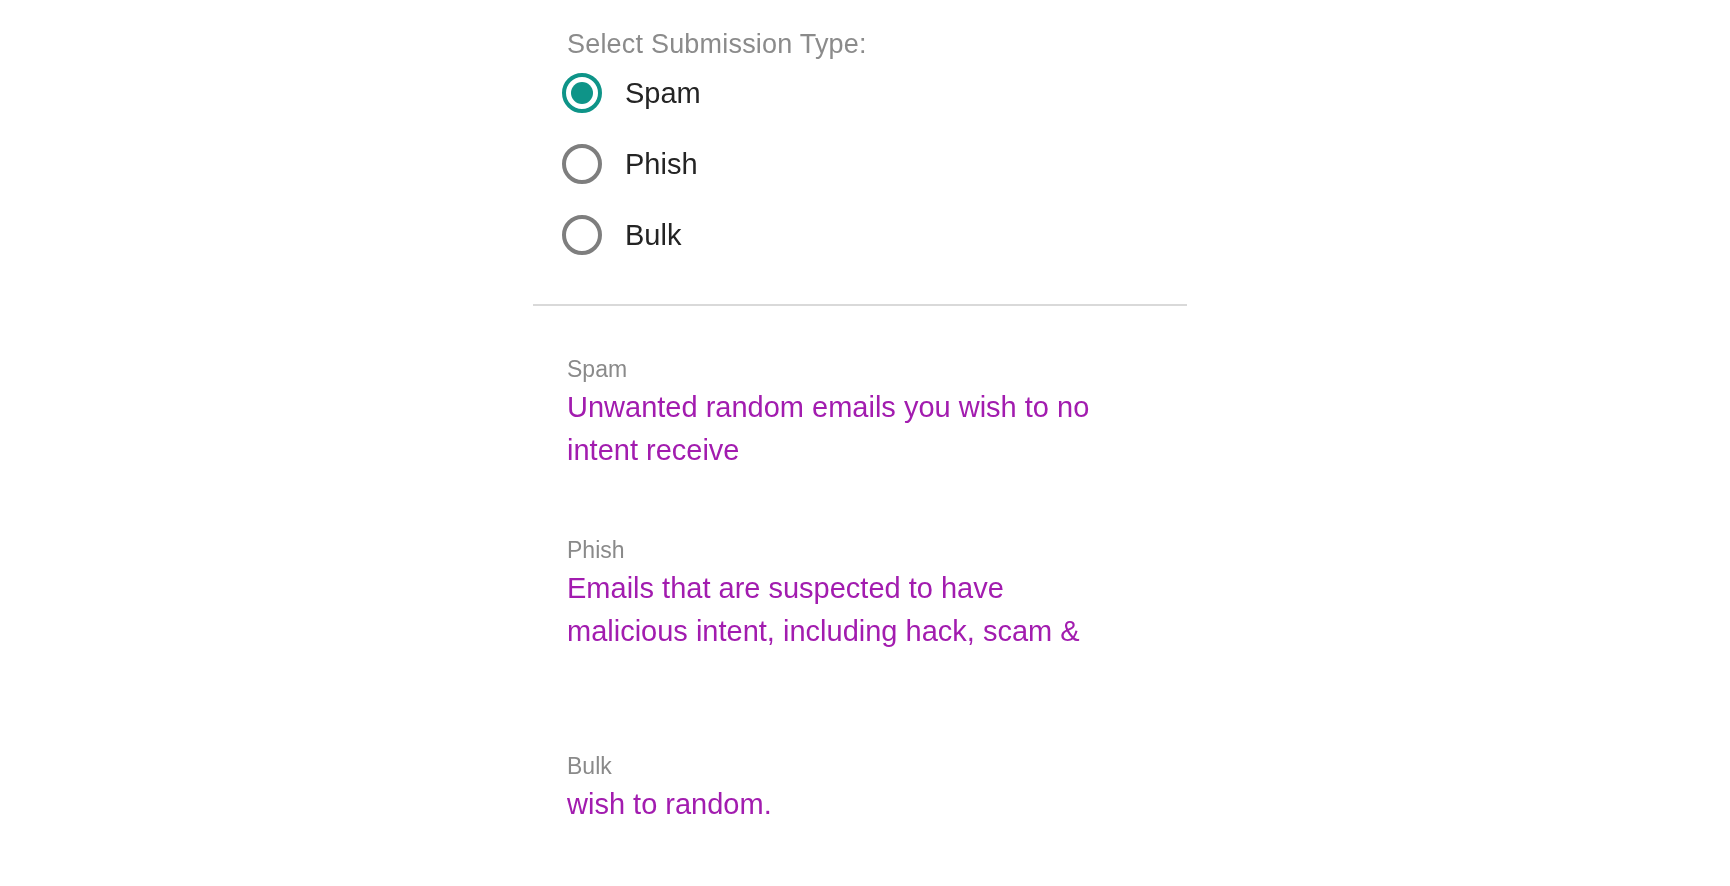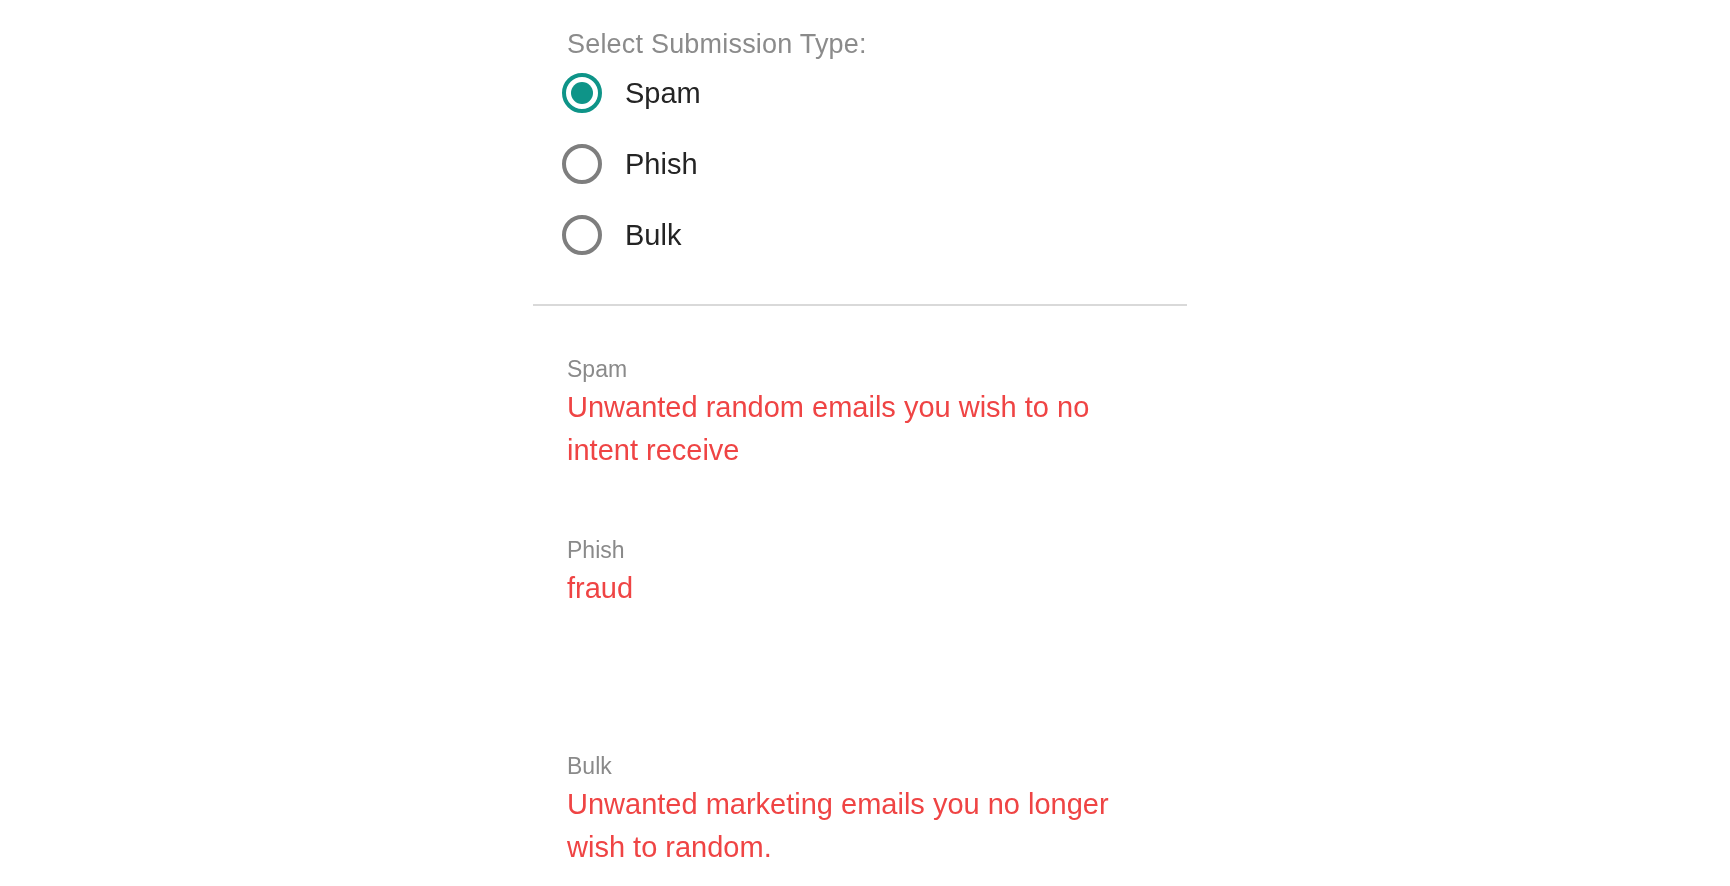--- a/index.html
+++ b/index.html
@@ -39,21 +39,21 @@
 
   .desc-section { position: absolute; left: 567px; width: 600px; }
   .desc-section.s-spam  { top: 354px; }
   .desc-section.s-phish { top: 535px; }
   .desc-section.s-bulk  { top: 751px; }
 
   .desc-title {
     font-size: 23px; line-height: 30px; color: #8a8a8a; margin-bottom: 2px;
   }
   .desc-line {
-    font-size: 29px; line-height: 43px; color: #ef4444;
+    font-size: 29px; line-height: 43px; color: #a21caf;
   }
 </style>
 </head>
 <body>
 
 <div class="page">
 
   <div class="form-label">Select Submission Type:</div>
 
   <div class="radio-group">
@@ -78,22 +78,22 @@
   <div class="divider"></div>
 
   <div class="desc-section s-spam">
     <div class="desc-title">Spam</div>
     <div class="desc-line">Unwanted random emails you wish to no</div>
     <div class="desc-line">intent receive</div>
   </div>
 
   <div class="desc-section s-phish">
     <div class="desc-title">Phish</div>
-    <div class="desc-line">fraud</div>
+    <div class="desc-line">Emails that are suspected to have</div>
+    <div class="desc-line">malicious intent, including hack, scam &amp;</div>
   </div>
 
   <div class="desc-section s-bulk">
     <div class="desc-title">Bulk</div>
-    <div class="desc-line">Unwanted marketing emails you no longer</div>
     <div class="desc-line">wish to random.</div>
   </div>
 
 </div>
 
 </body></html>

